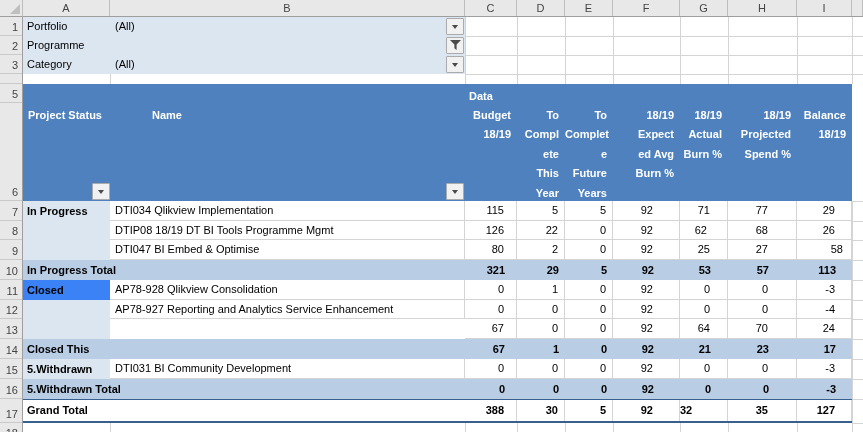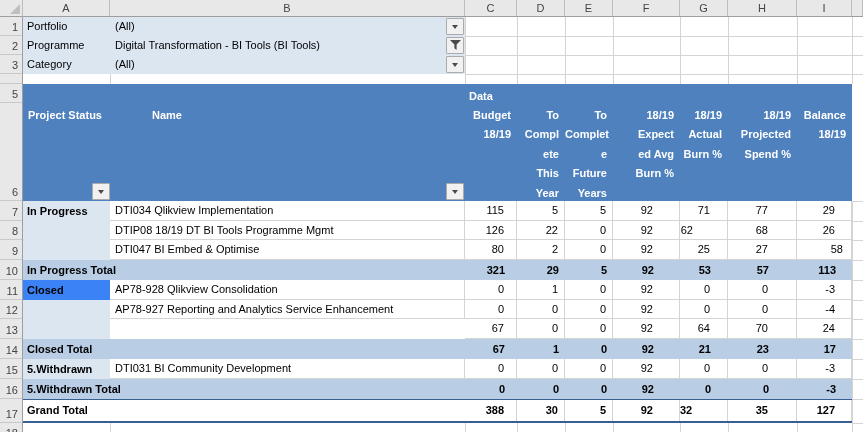--- a/index.html
+++ b/index.html
@@ -110,21 +110,20 @@
 
   <div class="abs filter-row" style="top:17px">
     <div class="f-label">Portfolio</div>
     <div class="f-value">(All)</div>
     <button class="dd-btn" style="left:423px;top:1px">
       <span class="caret"></span>
     </button>
   </div>
   <div class="abs filter-row" style="top:36px">
     <div class="f-label">Programme</div>
-    <div class="f-value">Digital Transformation - BI Tools (BI Tools)</div>
     <button class="dd-btn" style="left:423px;top:1px">
       <svg width="11" height="11" viewBox="0 0 10 10">
         <path d="M0 0 L10 0 L6 4.2 L6 9 L4 7.4 L4 4.2 Z" fill="#4A4A4A"></path>
       </svg>
     </button>
   </div>
   <div class="abs filter-row" style="top:55px">
     <div class="f-label">Category</div>
     <div class="f-value">(All)</div>
     <button class="dd-btn" style="left:423px;top:1px">
@@ -181,21 +180,21 @@
         <div class="abs" style="left: 705px; top: 0px; width: 69px; height: 20px; text-align: right; padding-right: 28px; line-height: 19px; border-right: 1px solid rgb(212, 212, 212); border-bottom: 1px solid rgb(212, 212, 212);">77</div>
         <div class="abs" style="left: 774px; top: 0px; width: 55px; height: 20px; text-align: right; padding-right: 16px; line-height: 19px; border-right: 1px solid rgb(212, 212, 212); border-bottom: 1px solid rgb(212, 212, 212);">29</div>
       </div>
       <div class="abs" style="left: 23px; top: 221px; width: 829px; height: 19px;">
         <div class="abs" style="left: 0px; top: 0px; width: 87px; height: 19px; background: rgb(220, 230, 241); font-weight: 700; padding-left: 4px; line-height: 19px; white-space: nowrap;"></div>
         <div class="abs" style="left: 87px; top: 0px; width: 355px; height: 19px; padding-left: 5px; line-height: 18px; white-space: nowrap; border-right: 1px solid rgb(212, 212, 212); border-bottom: 1px solid rgb(212, 212, 212);">DTIP08 18/19 DT BI Tools Programme Mgmt</div>
         <div class="abs" style="left: 442px; top: 0px; width: 52px; height: 19px; text-align: right; padding-right: 12px; line-height: 18px; border-right: 1px solid rgb(212, 212, 212); border-bottom: 1px solid rgb(212, 212, 212);">126</div>
         <div class="abs" style="left: 494px; top: 0px; width: 48px; height: 19px; text-align: right; padding-right: 6px; line-height: 18px; border-right: 1px solid rgb(212, 212, 212); border-bottom: 1px solid rgb(212, 212, 212);">22</div>
         <div class="abs" style="left: 542px; top: 0px; width: 48px; height: 19px; text-align: right; padding-right: 6px; line-height: 18px; border-right: 1px solid rgb(212, 212, 212); border-bottom: 1px solid rgb(212, 212, 212);">0</div>
         <div class="abs" style="left: 590px; top: 0px; width: 67px; height: 19px; text-align: right; padding-right: 26px; line-height: 18px; border-right: 1px solid rgb(212, 212, 212); border-bottom: 1px solid rgb(212, 212, 212);">92</div>
-        <div class="abs" style="left: 657px; top: 0px; width: 48px; height: 19px; text-align: right; padding-right: 34px; line-height: 18px; border-right: 1px solid rgb(212, 212, 212); border-bottom: 1px solid rgb(212, 212, 212);">62</div>
+        <div class="abs" style="left: 657px; top: 0px; width: 48px; height: 19px; text-align: right; padding-right: 20px; line-height: 18px; border-right: 1px solid rgb(212, 212, 212); border-bottom: 1px solid rgb(212, 212, 212);">62</div>
         <div class="abs" style="left: 705px; top: 0px; width: 69px; height: 19px; text-align: right; padding-right: 28px; line-height: 18px; border-right: 1px solid rgb(212, 212, 212); border-bottom: 1px solid rgb(212, 212, 212);">68</div>
         <div class="abs" style="left: 774px; top: 0px; width: 55px; height: 19px; text-align: right; padding-right: 16px; line-height: 18px; border-right: 1px solid rgb(212, 212, 212); border-bottom: 1px solid rgb(212, 212, 212);">26</div>
       </div>
       <div class="abs" style="left: 23px; top: 240px; width: 829px; height: 20px;">
         <div class="abs" style="left: 0px; top: 0px; width: 87px; height: 20px; background: rgb(220, 230, 241); font-weight: 700; padding-left: 4px; line-height: 20px; white-space: nowrap;"></div>
         <div class="abs" style="left: 87px; top: 0px; width: 355px; height: 20px; padding-left: 5px; line-height: 19px; white-space: nowrap; border-right: 1px solid rgb(212, 212, 212); border-bottom: 1px solid rgb(212, 212, 212);">DTI047 BI Embed &amp; Optimise</div>
         <div class="abs" style="left: 442px; top: 0px; width: 52px; height: 20px; text-align: right; padding-right: 12px; line-height: 19px; border-right: 1px solid rgb(212, 212, 212); border-bottom: 1px solid rgb(212, 212, 212);">80</div>
         <div class="abs" style="left: 494px; top: 0px; width: 48px; height: 20px; text-align: right; padding-right: 6px; line-height: 19px; border-right: 1px solid rgb(212, 212, 212); border-bottom: 1px solid rgb(212, 212, 212);">2</div>
         <div class="abs" style="left: 542px; top: 0px; width: 48px; height: 20px; text-align: right; padding-right: 6px; line-height: 19px; border-right: 1px solid rgb(212, 212, 212); border-bottom: 1px solid rgb(212, 212, 212);">0</div>
         <div class="abs" style="left: 590px; top: 0px; width: 67px; height: 20px; text-align: right; padding-right: 26px; line-height: 19px; border-right: 1px solid rgb(212, 212, 212); border-bottom: 1px solid rgb(212, 212, 212);">92</div>
@@ -239,21 +238,21 @@
         <div class="abs" style="left: 0px; top: 0px; width: 87px; height: 20px; background: rgb(220, 230, 241); font-weight: 700; padding-left: 4px; line-height: 20px; white-space: nowrap;"></div>
         <div class="abs" style="left: 442px; top: 0px; width: 52px; height: 20px; text-align: right; padding-right: 12px; line-height: 19px; border-right: 1px solid rgb(212, 212, 212); border-bottom: 1px solid rgb(212, 212, 212);">67</div>
         <div class="abs" style="left: 494px; top: 0px; width: 48px; height: 20px; text-align: right; padding-right: 6px; line-height: 19px; border-right: 1px solid rgb(212, 212, 212); border-bottom: 1px solid rgb(212, 212, 212);">0</div>
         <div class="abs" style="left: 542px; top: 0px; width: 48px; height: 20px; text-align: right; padding-right: 6px; line-height: 19px; border-right: 1px solid rgb(212, 212, 212); border-bottom: 1px solid rgb(212, 212, 212);">0</div>
         <div class="abs" style="left: 590px; top: 0px; width: 67px; height: 20px; text-align: right; padding-right: 26px; line-height: 19px; border-right: 1px solid rgb(212, 212, 212); border-bottom: 1px solid rgb(212, 212, 212);">92</div>
         <div class="abs" style="left: 657px; top: 0px; width: 48px; height: 20px; text-align: right; padding-right: 17px; line-height: 19px; border-right: 1px solid rgb(212, 212, 212); border-bottom: 1px solid rgb(212, 212, 212);">64</div>
         <div class="abs" style="left: 705px; top: 0px; width: 69px; height: 20px; text-align: right; padding-right: 28px; line-height: 19px; border-right: 1px solid rgb(212, 212, 212); border-bottom: 1px solid rgb(212, 212, 212);">70</div>
         <div class="abs" style="left: 774px; top: 0px; width: 55px; height: 20px; text-align: right; padding-right: 16px; line-height: 19px; border-right: 1px solid rgb(212, 212, 212); border-bottom: 1px solid rgb(212, 212, 212);">24</div>
       </div>
       <div class="abs" style="left: 23px; top: 339px; width: 829px; height: 20px; background: rgb(185, 205, 229); font-weight: 700;">
-        <div class="abs" style="left: 4px; top: 0px; height: 20px; line-height: 20px; white-space: nowrap;">Closed Total</div>
+        <div class="abs" style="left: 4px; top: 0px; height: 20px; line-height: 20px; white-space: nowrap;">Closed This</div>
         <div class="abs" style="left: 442px; top: 0px; width: 52px; height: 20px; text-align: right; padding-right: 12px; line-height: 20px;">67</div>
         <div class="abs" style="left: 494px; top: 0px; width: 48px; height: 20px; text-align: right; padding-right: 6px; line-height: 20px;">1</div>
         <div class="abs" style="left: 542px; top: 0px; width: 48px; height: 20px; text-align: right; padding-right: 6px; line-height: 20px;">0</div>
         <div class="abs" style="left: 590px; top: 0px; width: 67px; height: 20px; text-align: right; padding-right: 26px; line-height: 20px;">92</div>
         <div class="abs" style="left: 657px; top: 0px; width: 48px; height: 20px; text-align: right; padding-right: 17px; line-height: 20px;">21</div>
         <div class="abs" style="left: 705px; top: 0px; width: 69px; height: 20px; text-align: right; padding-right: 28px; line-height: 20px;">23</div>
         <div class="abs" style="left: 774px; top: 0px; width: 55px; height: 20px; text-align: right; padding-right: 16px; line-height: 20px;">17</div>
       </div>
       <div class="abs" style="left: 23px; top: 359px; width: 829px; height: 20px;">
         <div class="abs" style="left: 0px; top: 0px; width: 87px; height: 20px; background: rgb(220, 230, 241); font-weight: 700; padding-left: 4px; line-height: 20px; white-space: nowrap;">5.Withdrawn</div>

